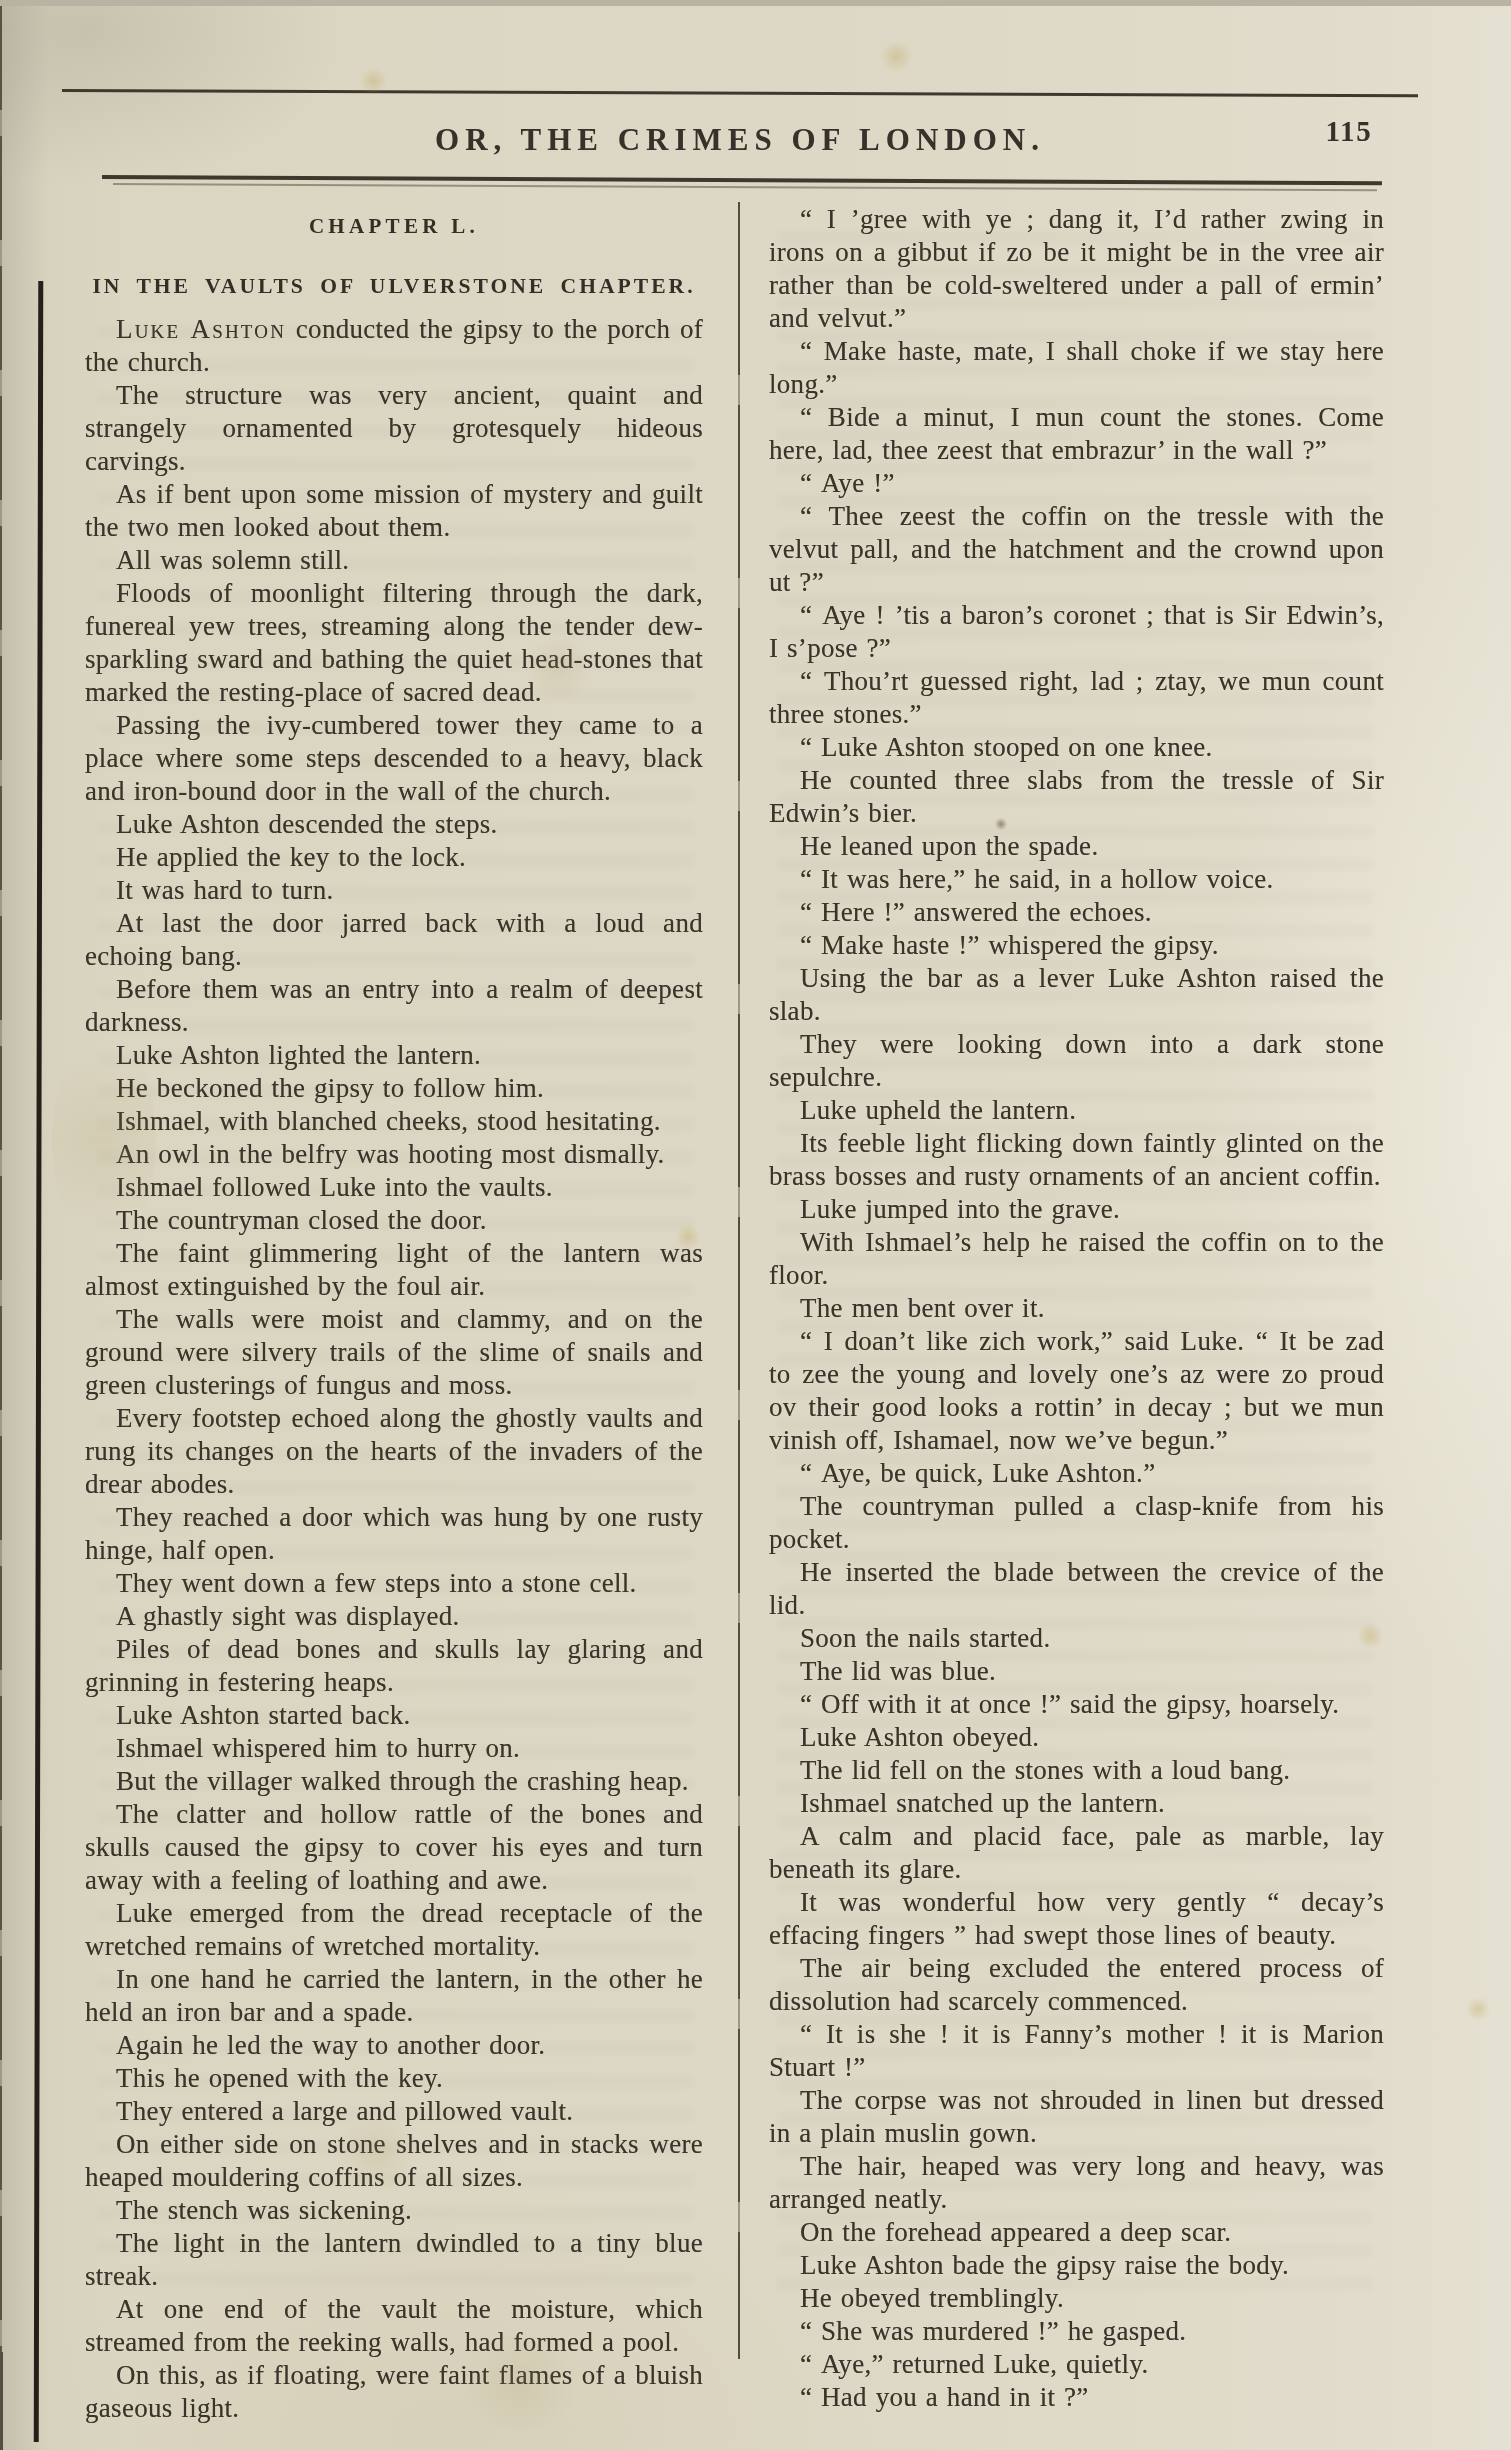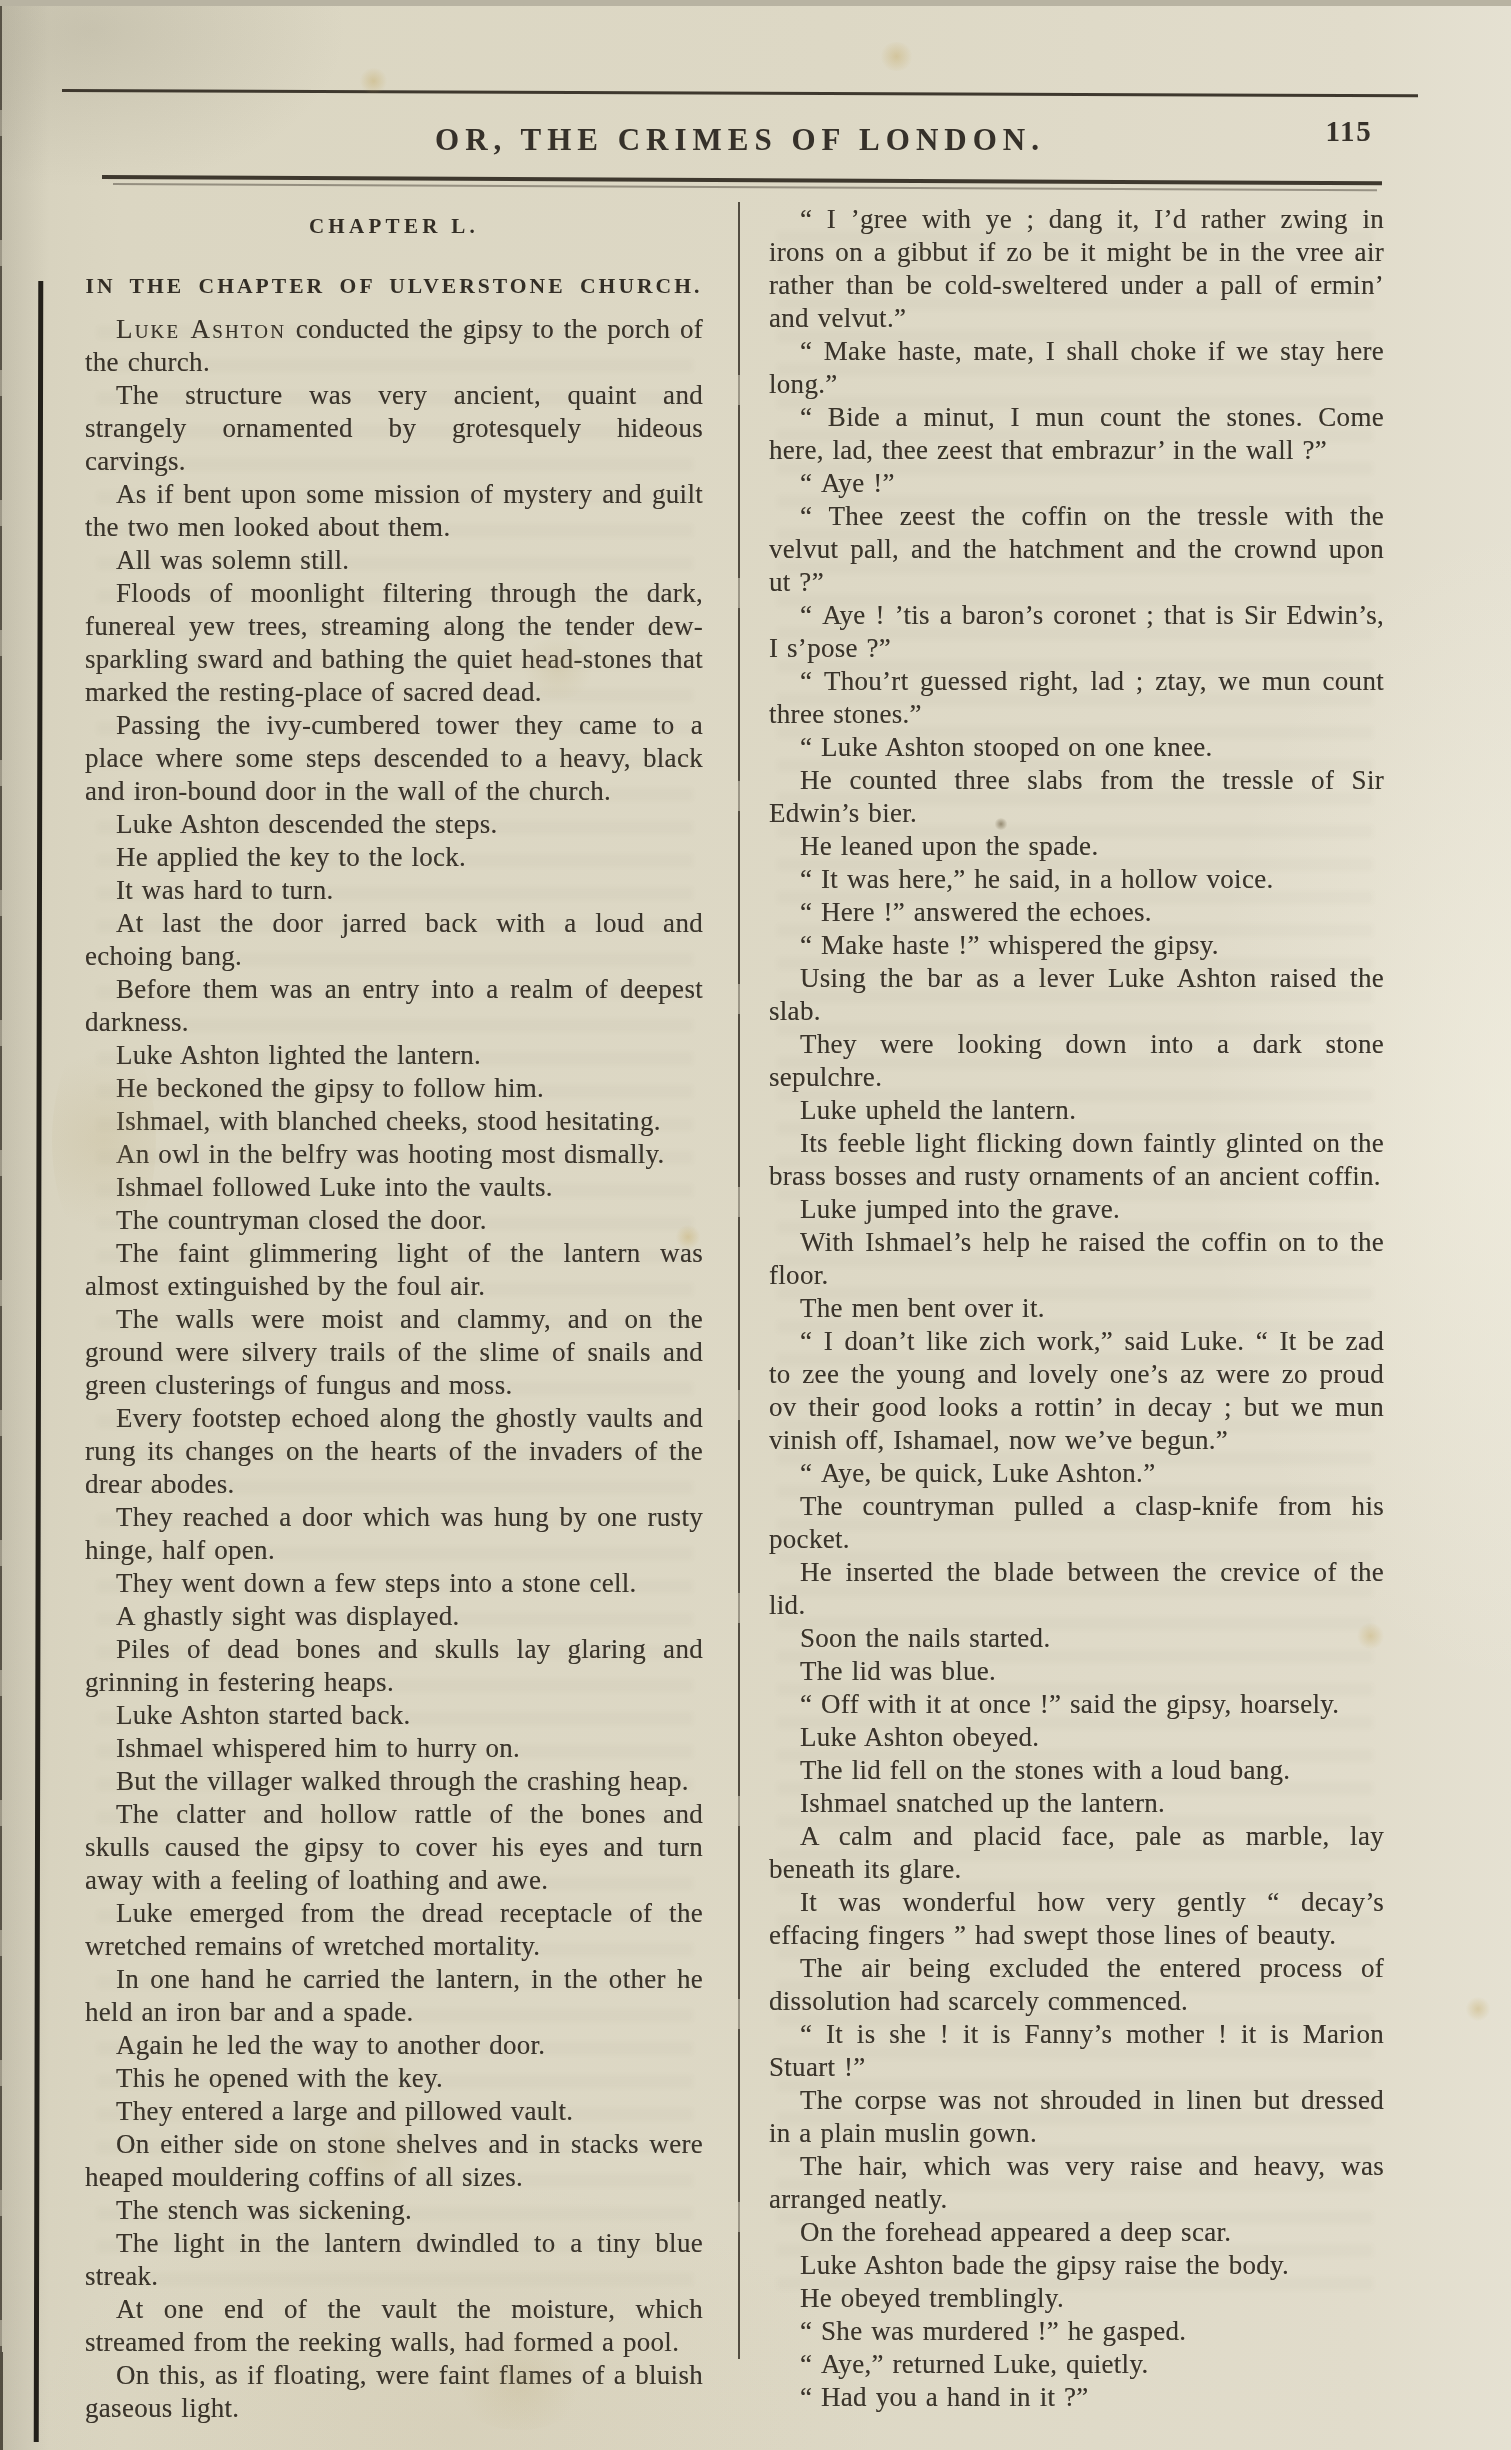--- a/index.html
+++ b/index.html
@@ -74,21 +74,21 @@
 
   <div class="running-title">OR, THE CRIMES OF LONDON.</div>
   <div class="page-number">115</div>
   <div class="rule header-rule"></div>
   <div class="rule header-rule-echo"></div>
 
   <div class="column-divider"></div>
 
   <div class="column left">
     <h2 class="chapter">CHAPTER L.</h2>
-    <h3 class="section">IN THE CHAPTER OF ULVERSTONE CHURCH.</h3>
+    <h3 class="section">IN THE VAULTS OF ULVERSTONE CHAPTER.</h3>
     <div>
         <p class="para"><span class="lead-small-caps">Luke Ashton</span> conducted the gipsy to the porch of the church.</p>
         <p class="para">The structure was very ancient, quaint and strangely ornamented by grotesquely hideous carvings.</p>
         <p class="para">As if bent upon some mission of mystery and guilt the two men looked about them.</p>
         <p class="para">All was solemn still.</p>
         <p class="para">Floods of moonlight filtering through the dark, funereal yew trees, streaming along the tender dew-sparkling sward and bathing the quiet head-stones that marked the resting-place of sacred dead.</p>
         <p class="para">Passing the ivy-cumbered tower they came to a place where some steps descended to a heavy, black and iron-bound door in the wall of the church.</p>
         <p class="para">Luke Ashton descended the steps.</p>
         <p class="para">He applied the key to the lock.</p>
         <p class="para">It was hard to turn.</p>
@@ -154,21 +154,21 @@
         <p class="para">The lid was blue.</p>
         <p class="para">“&nbsp;Off with it at once&nbsp;!” said the gipsy, hoarsely.</p>
         <p class="para">Luke Ashton obeyed.</p>
         <p class="para">The lid fell on the stones with a loud bang.</p>
         <p class="para">Ishmael snatched up the lantern.</p>
         <p class="para">A calm and placid face, pale as marble, lay beneath its glare.</p>
         <p class="para">It was wonderful how very gently “&nbsp;decay’s effacing fingers&nbsp;” had swept those lines of beauty.</p>
         <p class="para">The air being excluded the entered process of dissolution had scarcely commenced.</p>
         <p class="para">“&nbsp;It is she&nbsp;! it is Fanny’s mother&nbsp;! it is Marion Stuart&nbsp;!”</p>
         <p class="para">The corpse was not shrouded in linen but dressed in a plain muslin gown.</p>
-        <p class="para">The hair, which was very raise and heavy, was arranged neatly.</p>
+        <p class="para">The hair, heaped was very long and heavy, was arranged neatly.</p>
         <p class="para">On the forehead appeared a deep scar.</p>
         <p class="para">Luke Ashton bade the gipsy raise the body.</p>
         <p class="para">He obeyed tremblingly.</p>
         <p class="para">“&nbsp;She was murdered&nbsp;!” he gasped.</p>
         <p class="para">“&nbsp;Aye,” returned Luke, quietly.</p>
         <p class="para">“&nbsp;Had you a hand in it&nbsp;?”</p>
       </div>
   </div>
 
   <div class="ghost" style="left:97px;top:320px;width:596px;height:1974px;opacity:.5;"></div>

